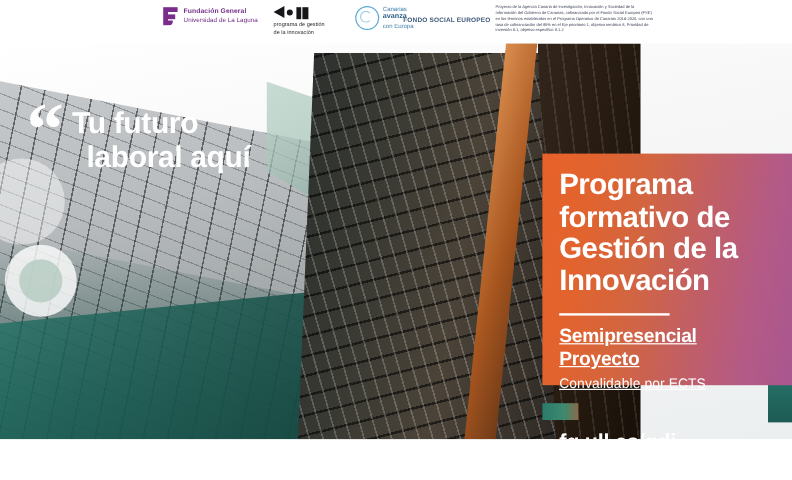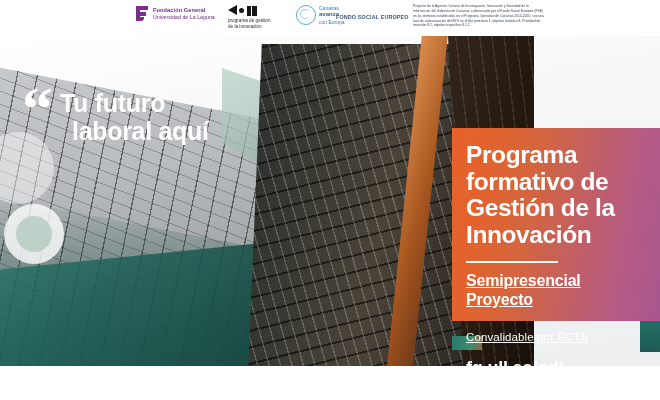--- a/index.html
+++ b/index.html
@@ -342,21 +342,21 @@
     color: #ffffff;
     text-decoration: underline;
   }
   .panel-sub .s1 {
     font-size: 16px; font-weight: bold; line-height: 19px; letter-spacing: -.2px;
   }
   .panel-sub .s2 {
     font-size: 16px; font-weight: bold; line-height: 19px; letter-spacing: -.2px;
   }
   .panel-sub .s3 {
-    font-size: 11.5px; line-height: 16px; letter-spacing: .1px; margin-top: 20px;
+    font-size: 11.5px; line-height: 16px; letter-spacing: .1px; margin-top: 3px;
   }
 
   
   .panel-teal {
     position: absolute;
     left: 452px; top: 300px;
     width: 30px; height: 14px;
     background: linear-gradient(90deg,#2b7a6d,#3d8a6e 60%, #8a6a4a);
     z-index: 24;
   }

